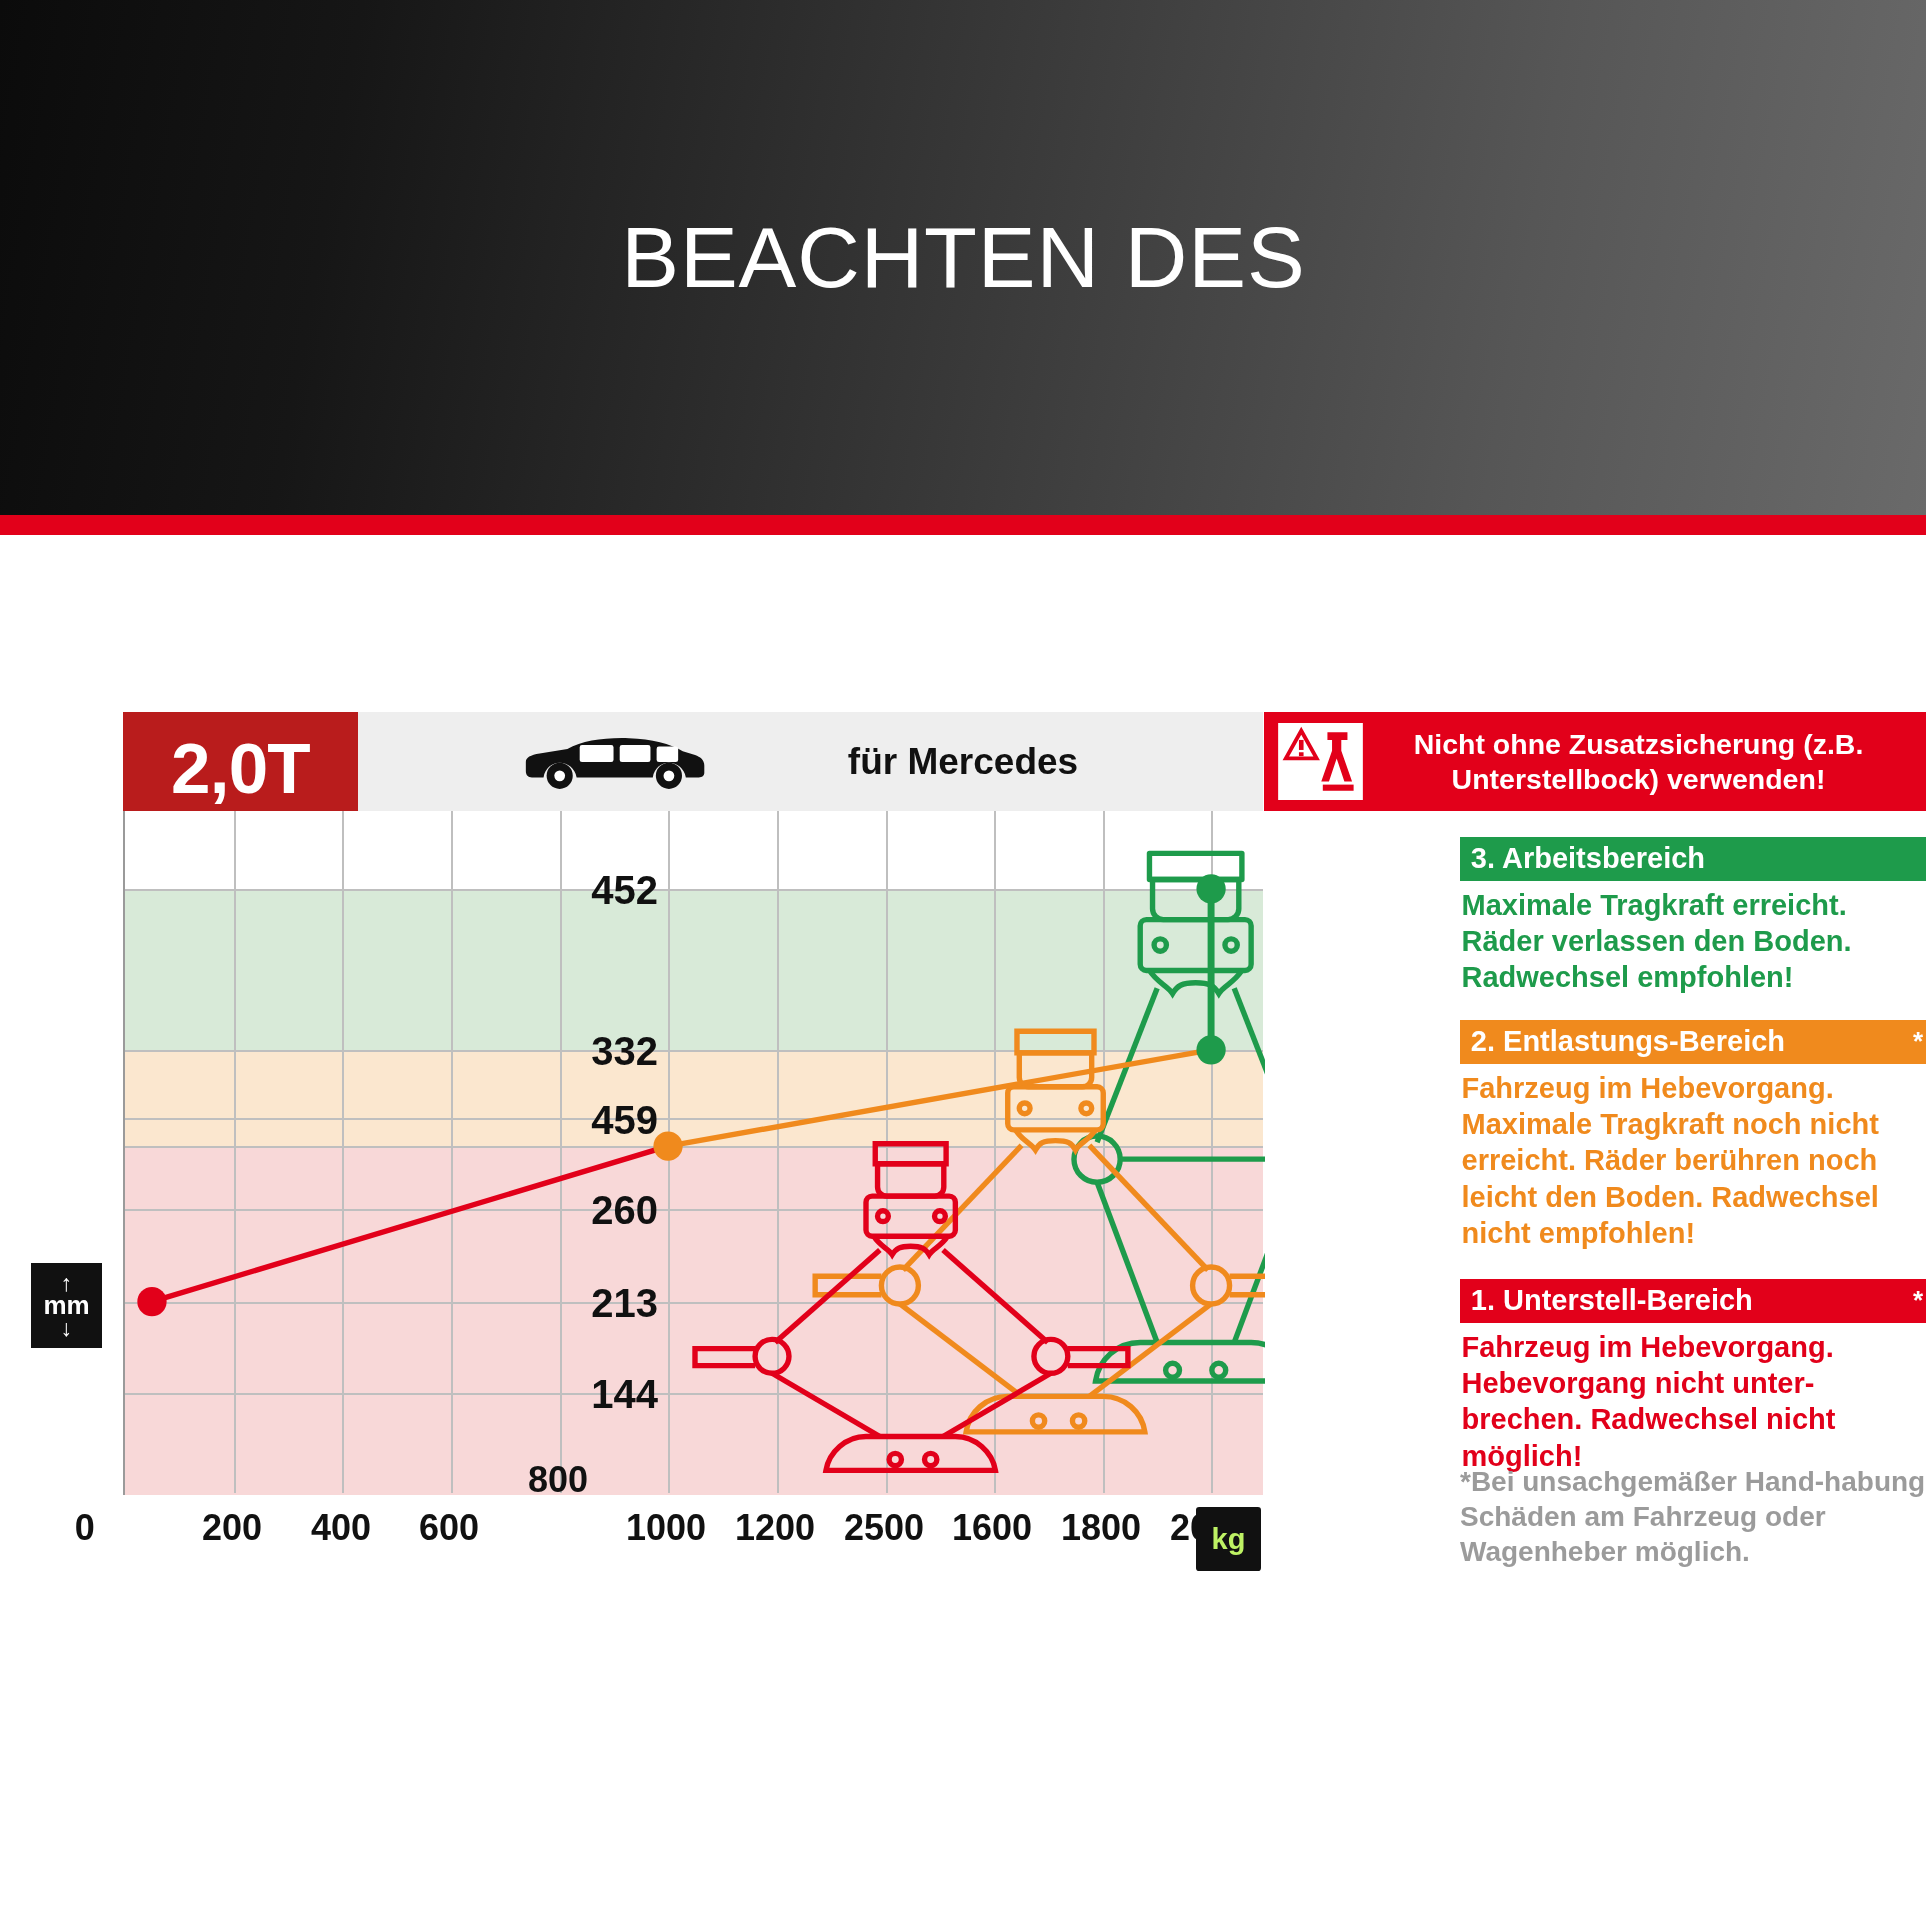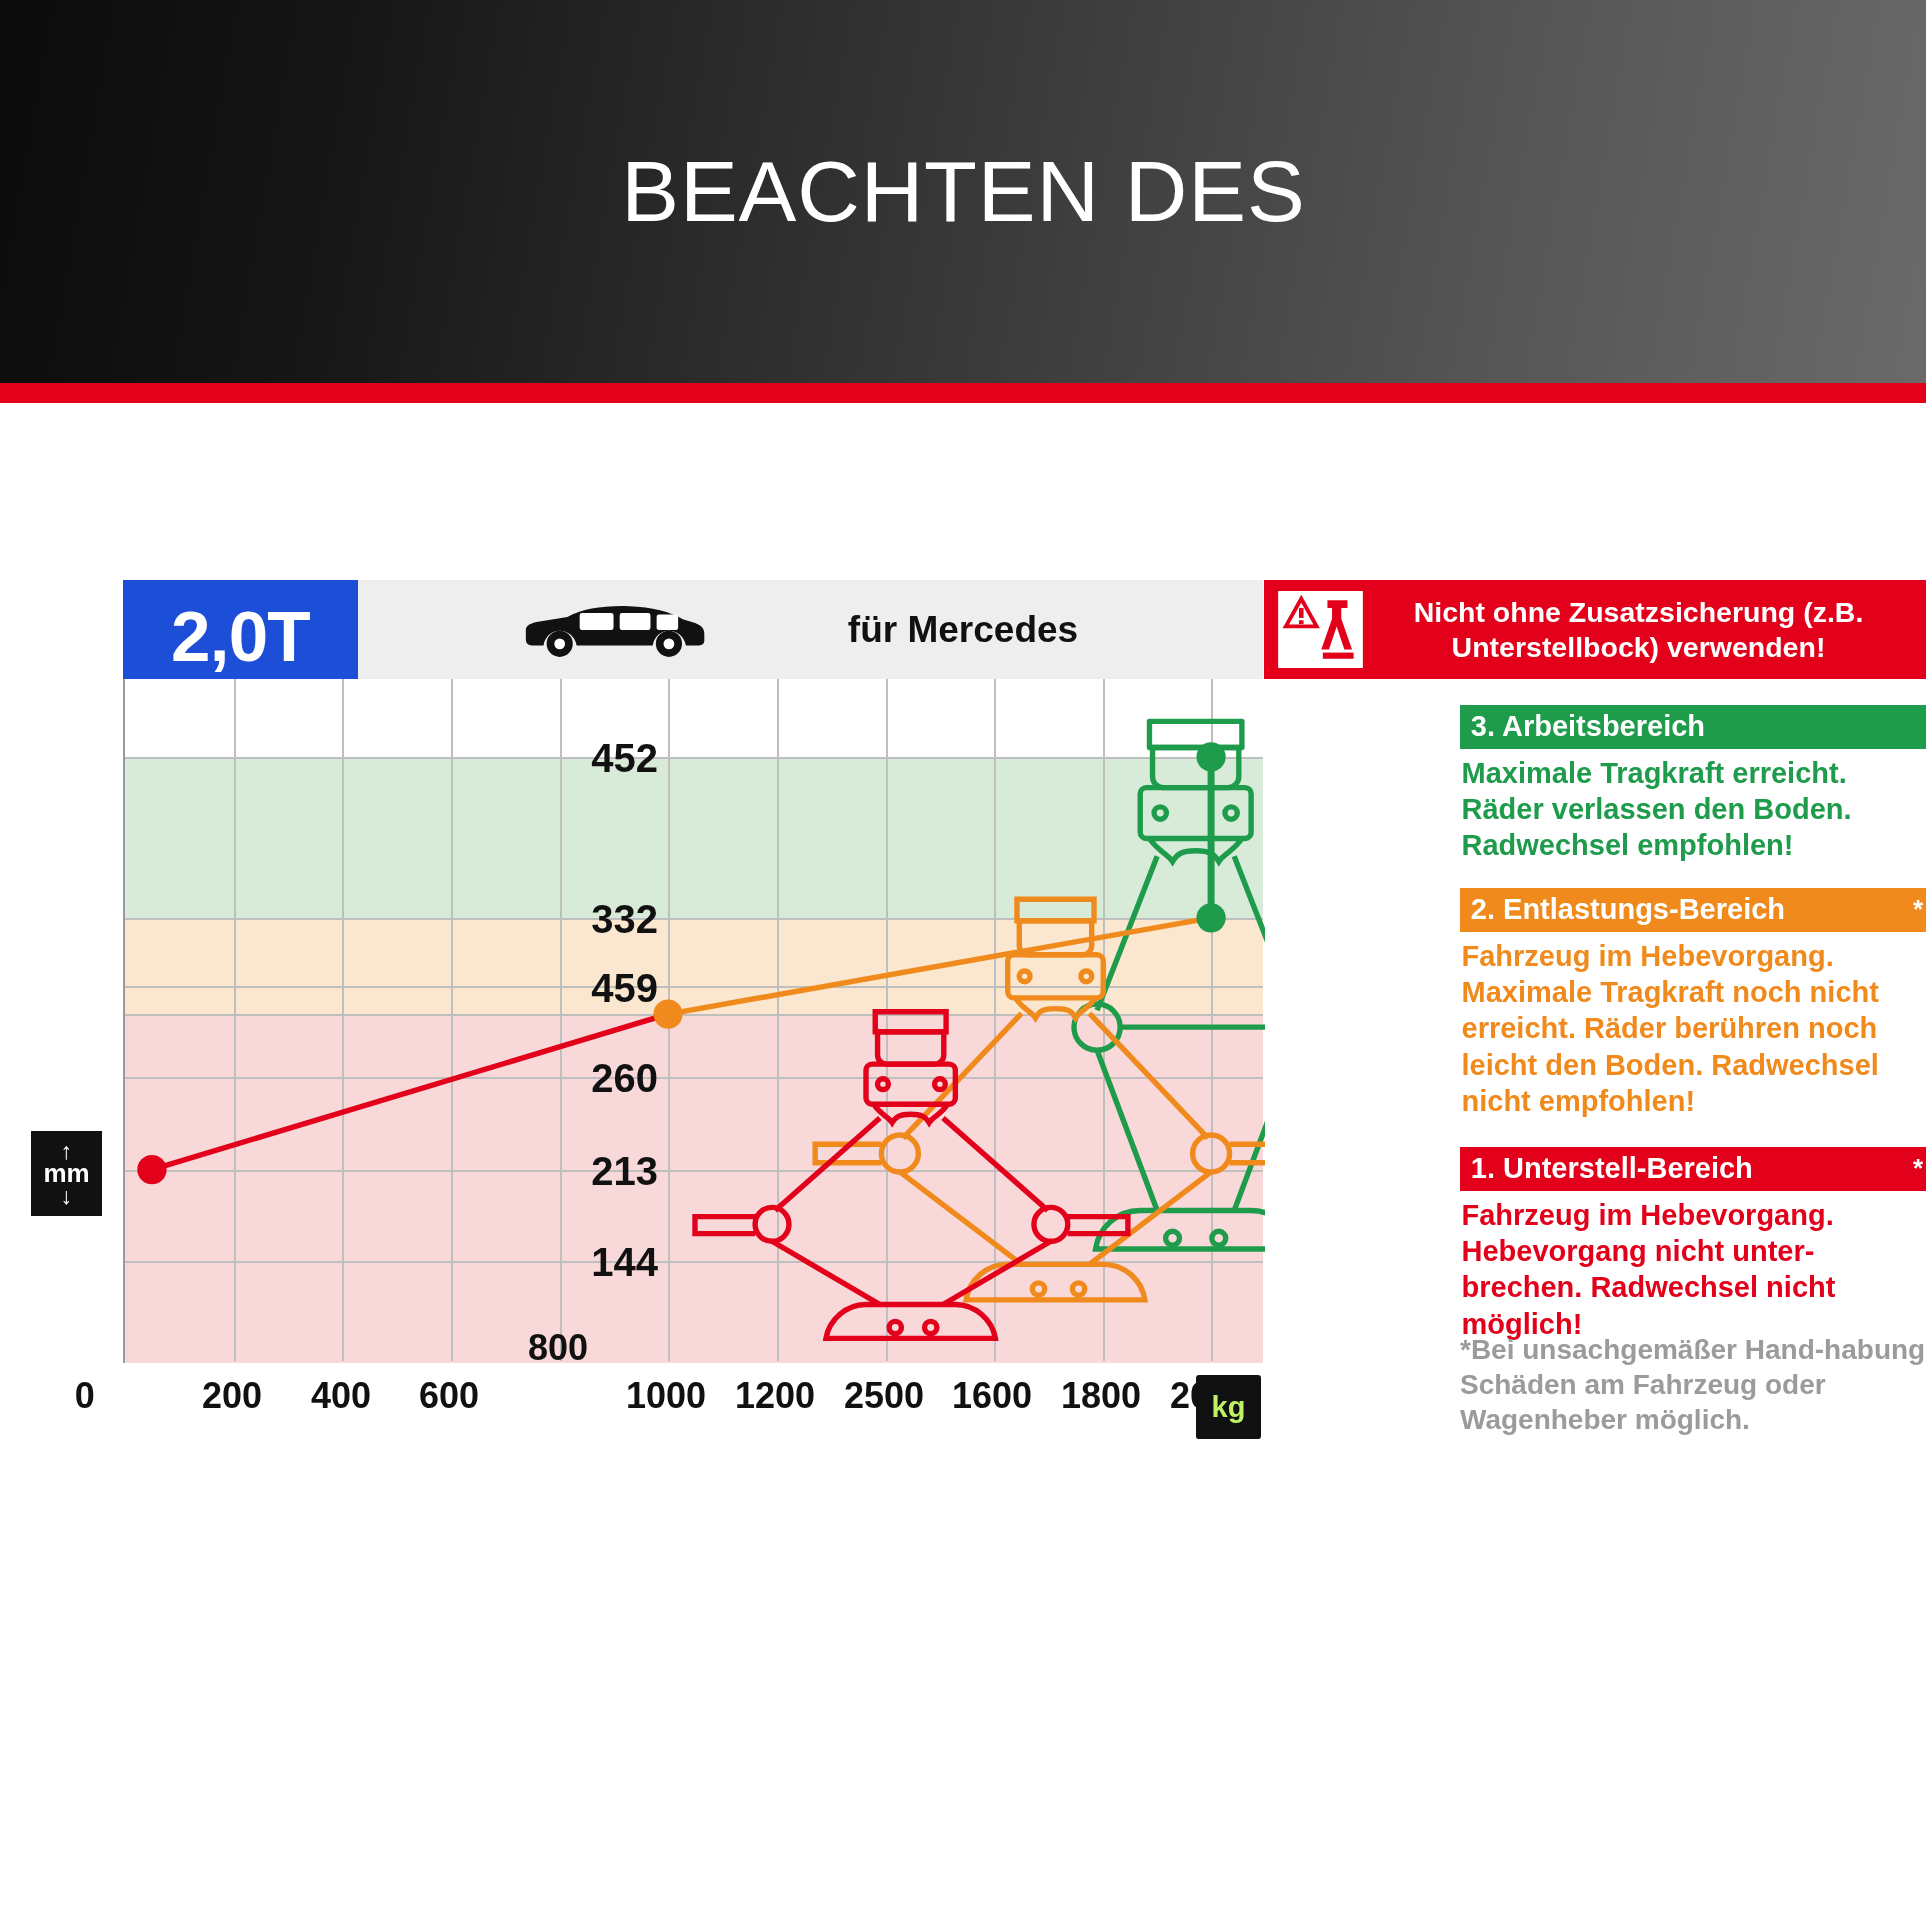--- a/index.html
+++ b/index.html
@@ -1,41 +1,41 @@
 <!DOCTYPE html>
 <html lang="de" style="font-size:12.3px"><head>
 <meta charset="utf-8">
 <style>
   html,body{margin:0;padding:0;background:#ffffff;}
   body{width:1926px;height:1926px;font-family:"Liberation Sans",sans-serif;overflow:hidden;}
 
   
   .header{
-    position:relative;width:1926px;height:383px;
+    position:relative;width:1926px;height:515px;
     background:linear-gradient(100deg,#0b0b0b 0%,#161616 18%,#3a3a3a 52%,#565656 78%,#6a6a6a 100%);
     display:flex;flex-direction:column;align-items:center;justify-content:center;
   }
   .title-line1{
     color:#fff;font-size:85px;line-height:1.0;letter-spacing:0.8px;
     font-weight:400;font-family:"Liberation Sans",sans-serif;
     text-align:center;transform:scaleX(1.02);
   }
   .title-line2{
     color:#fff;font-size:116px;line-height:1.05;letter-spacing:0px;
     font-weight:bold;text-align:center;margin-top:7.7px;
   }
   .red-bar{width:1926px;height:20px;background:#e2001a;}
 
   
   .stage{position:relative;width:1926px;height:1264px;background:#fff;}
 
   
   .topstrip{position:absolute;left:123px;top:177px;width:1140px;height:99px;background:#eeeeee;}
   .badge-2t{
-    position:absolute;left:123px;top:177px;width:235px;height:113px;background:#1d4ed8;
+    position:absolute;left:123px;top:177px;width:235px;height:113px;background:#b91c1c;
     color:#fff;font-size:71px;font-weight:bold;display:flex;align-items:center;justify-content:center;
     letter-spacing:-0.8px;
   }
   .car-icon{position:absolute;left:512px;top:196px;width:200px;height:62px;}
   .fuer-merc{
     position:absolute;left:801px;top:196px;width:324px;height:62px;
     display:flex;align-items:center;justify-content:center;
     font-size:37px;font-weight:bold;color:#111;
   }
   .warn-strip{

